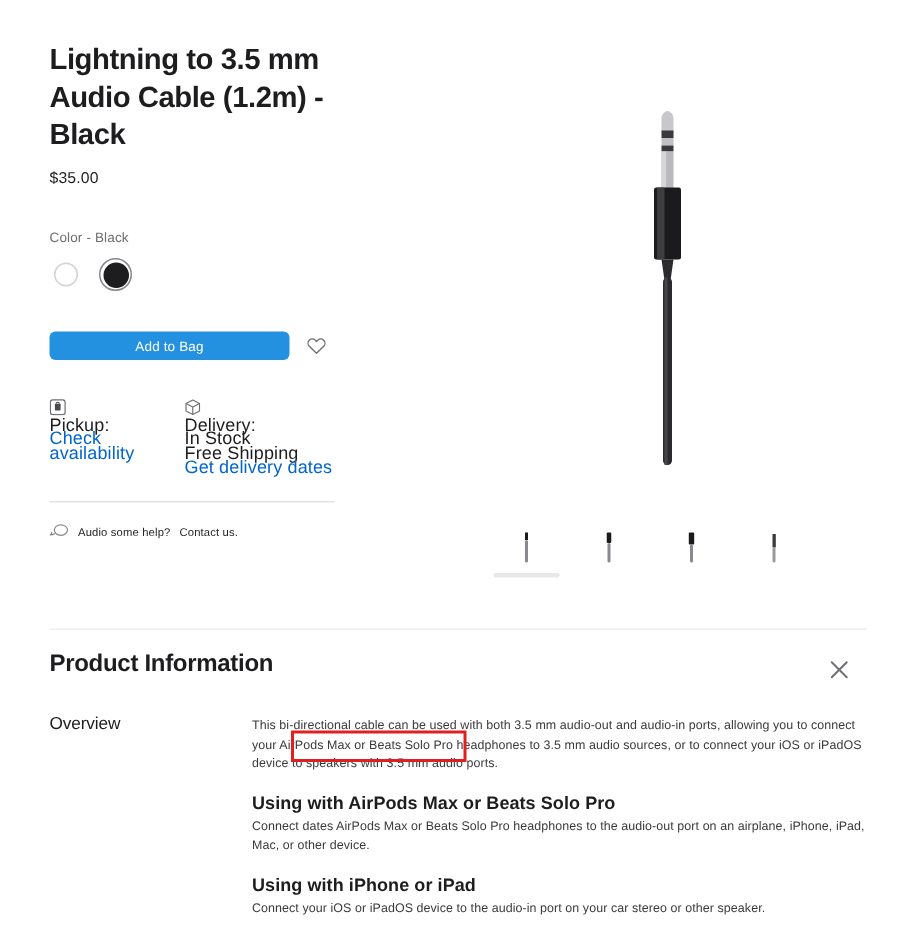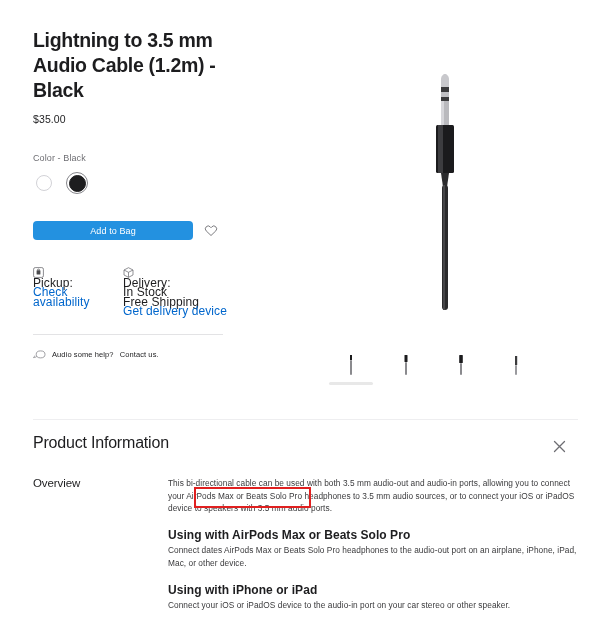--- a/index.html
+++ b/index.html
@@ -225,21 +225,21 @@
     top: 434px;
     width: 545px;
   }
   .pi-head-row {
     display: flex;
     align-items: flex-start;
     justify-content: space-between;
   }
   .pi-title {
     font-size: 16px;
-    font-weight: 400;
+    font-weight: 700;
     letter-spacing: -0.2px;
     color: #1d1d1f;
     margin: 0;
   }
   .close-btn {
     width: 18px;
     height: 18px;
     display: flex;
     align-items: center;
     justify-content: center;
@@ -340,21 +340,21 @@
         <div class="fulfill-icon">
           <svg width="11" height="11" viewBox="0 0 11 11" fill="none">
             <path d="M5.5 0.7 10 3v5L5.5 10.3 1 8V3z" stroke="#6e6e73" stroke-width="0.75" fill="none" stroke-linejoin="round"></path>
             <path d="M1 3l4.5 2.3L10 3M5.5 5.3v5" stroke="#6e6e73" stroke-width="0.75" fill="none" stroke-linejoin="round"></path>
           </svg>
         </div>
         <div class="fulfill-line fulfill-head">Delivery:</div>
         <div class="fulfill-line">In Stock</div>
         <div class="fulfill-line">Free Shipping</div>
         <div class="fulfill-line">
-          <a class="link">Get delivery device</a>
+          <a class="link">Get delivery dates</a>
         </div>
       </div>
 
     </div>
 
     <div class="divider-short"></div>
 
     <div class="help-row">
       <span>
         <svg width="13" height="10" viewBox="0 0 13 10" fill="none">

